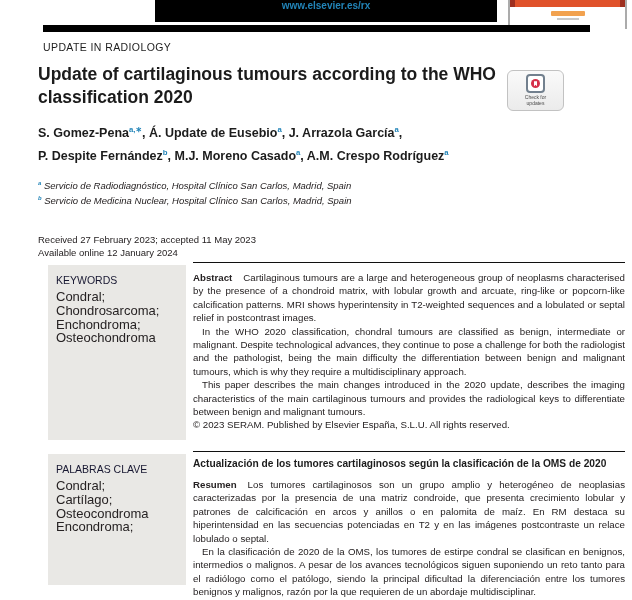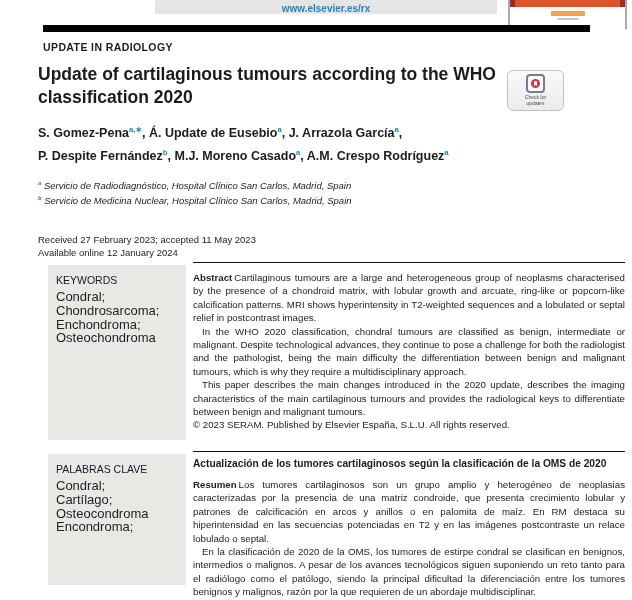--- a/index.html
+++ b/index.html
@@ -1,28 +1,28 @@
 <!DOCTYPE html>
 <html><head>
 <meta charset="utf-8">
 <style>
   html,body{margin:0;padding:0;background:#fff;}
   body{width:632px;height:600px;font-family:"Liberation Sans",sans-serif;color:#262223;position:relative;overflow:hidden;}
   .abs{position:absolute;}
 
   
-  .url-band{left:155px;top:0;width:342px;height:14px;background:#e5e5e5;display:flex;align-items:flex-end;justify-content:center;}
+  .url-band{left:155px;top:0;width:342px;height:22px;background:#000000;display:flex;align-items:flex-start;justify-content:center;}
   .url-band a{color:#2284b8;font-size:10px;text-decoration:none;font-weight:bold;}
   .cover{left:508px;top:0;width:119px;height:29px;background:#fff;border-left:2px solid #ababab;border-right:2px solid #ababab;box-sizing:border-box;}
   .cover-band{height:7px;background:linear-gradient(90deg,#9e2f1f 0 5px,#e0522a 5px calc(100% - 5px),#9e2f1f calc(100% - 5px) 100%);}
   .cover-mast{width:34px;height:5px;background:#f2a24f;margin:4px auto 0 auto;border-radius:1px;}
   .cover-sub{width:22px;height:2px;background:#c9c9c9;margin:2px auto 0 auto;}
   .black-bar{left:43px;top:25px;width:547px;height:7px;background:#000;}
 
-  .section-label{left:43px;top:41px;font-size:10.5px;font-weight:bold;letter-spacing:.4px;color:#1d1d1d;}
+  .section-label{left:43px;top:41px;font-size:10.5px;font-weight:normal;letter-spacing:.4px;color:#1d1d1d;}
   .title{left:38px;top:63px;width:462px;font-size:17.5px;font-weight:bold;line-height:23px;color:#1b1b1b;}
 
   
   .badge{left:507px;top:70px;width:55px;height:39px;border:1px solid #c2c2c2;border-radius:6px;background:linear-gradient(#fafafa,#ebebeb);display:flex;flex-direction:column;align-items:center;justify-content:center;cursor:pointer;}
   .cm-logo{width:15px;height:15px;border:2px solid #72808e;border-radius:4px;background:#fff;display:flex;align-items:center;justify-content:center;}
   .cm-circle{width:9px;height:9px;border-radius:50%;background:#d5304a;display:flex;align-items:center;justify-content:center;}
   .cm-bookmark{width:3px;height:5px;background:#fff;clip-path:polygon(0 0,100% 0,100% 100%,50% 70%,0 100%);}
   .badge-text{font-size:5px;line-height:1.15;color:#4a4a4a;text-align:center;margin-top:2px;}
 
   .authors{left:38px;top:120px;font-size:12.5px;font-weight:bold;line-height:20px;color:#1c1c1c;}
@@ -35,21 +35,21 @@
 
   .kwbox{left:48px;width:138px;background:#e9e8e5;box-sizing:border-box;padding:9px 6px 0 8px;}
   .kwbox.en{top:265px;height:175px;} .kwbox.es{top:454px;height:131px;}
   .kw-head{font-size:10.5px;font-weight:normal;color:#171731;margin-bottom:4px;}
   .kw-item{font-size:13px;line-height:13.8px;color:#262223;}
 
   .abstract{left:193px;width:432px;font-size:9.7px;line-height:13.4px;text-align:justify;color:#262223;}
   .abstract.en{top:271px;} .abstract.es{top:478px;}
   .abstract p{margin:0;}
   .abstract p.ind{text-indent:9px;}
-  .p-label{font-weight:bold;margin-right:2px;}
+  .p-label{font-weight:bold;margin-right:11px;}
   .copyright{margin-top:0;}
   .es-title{left:193px;top:458px;width:432px;font-size:10.2px;font-weight:bold;color:#1c1c1c;}
 </style>
 </head>
 <body>
 
 <div class="abs url-band">
   <a href="#">www.elsevier.es/rx</a>
 </div>
 

